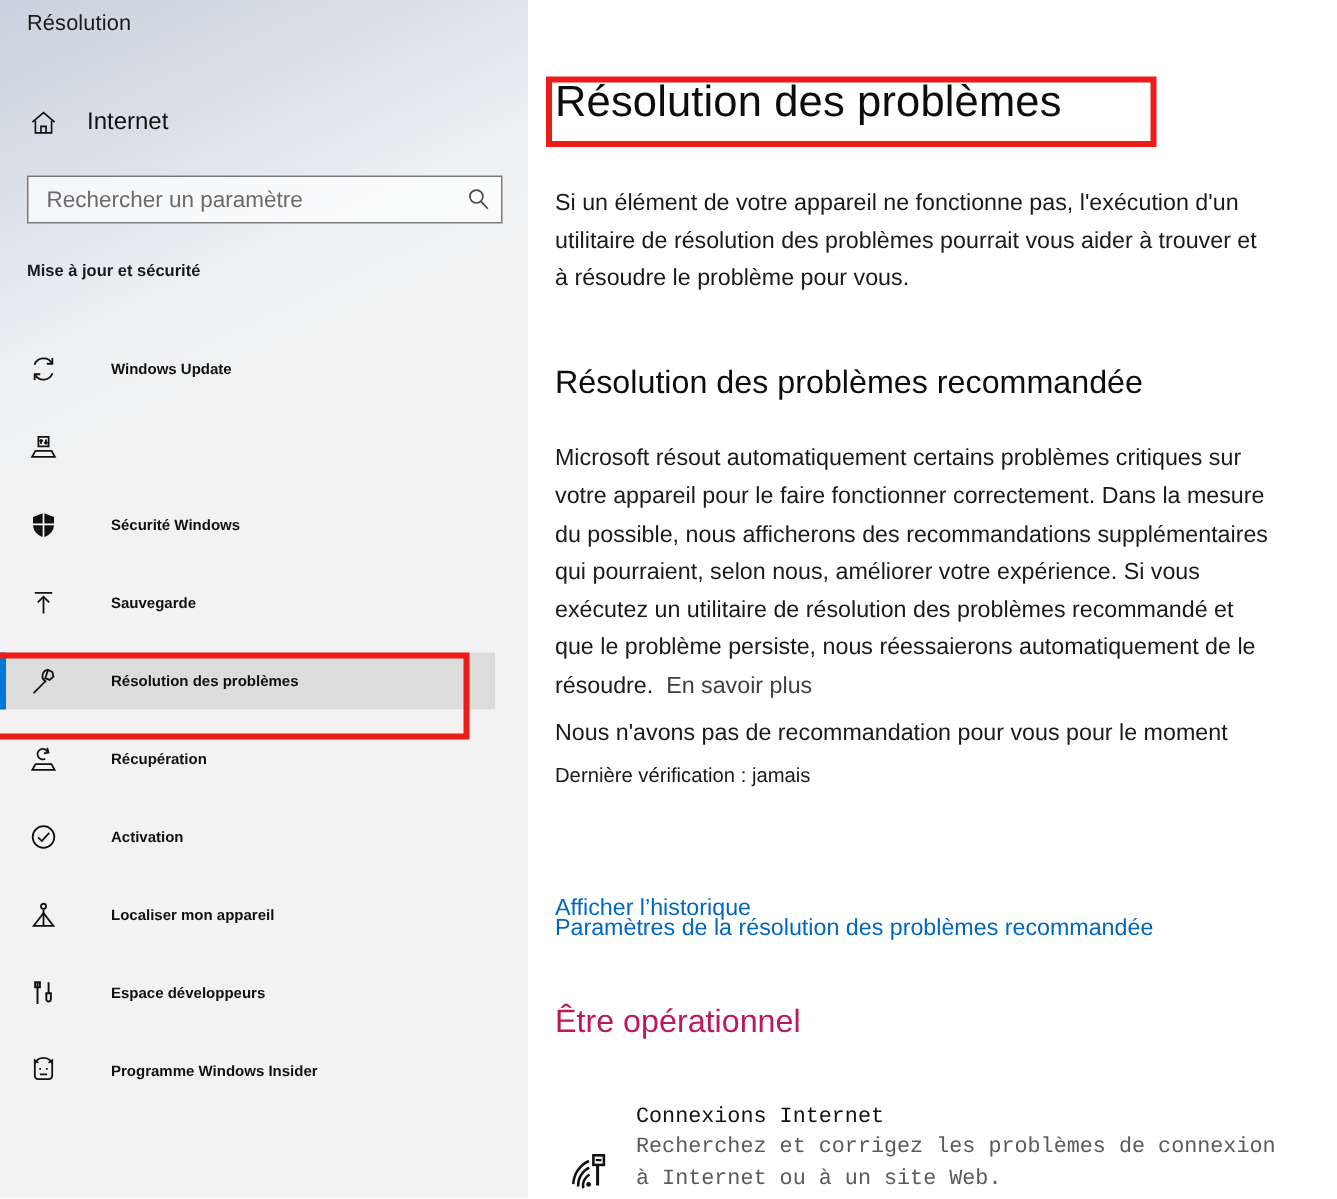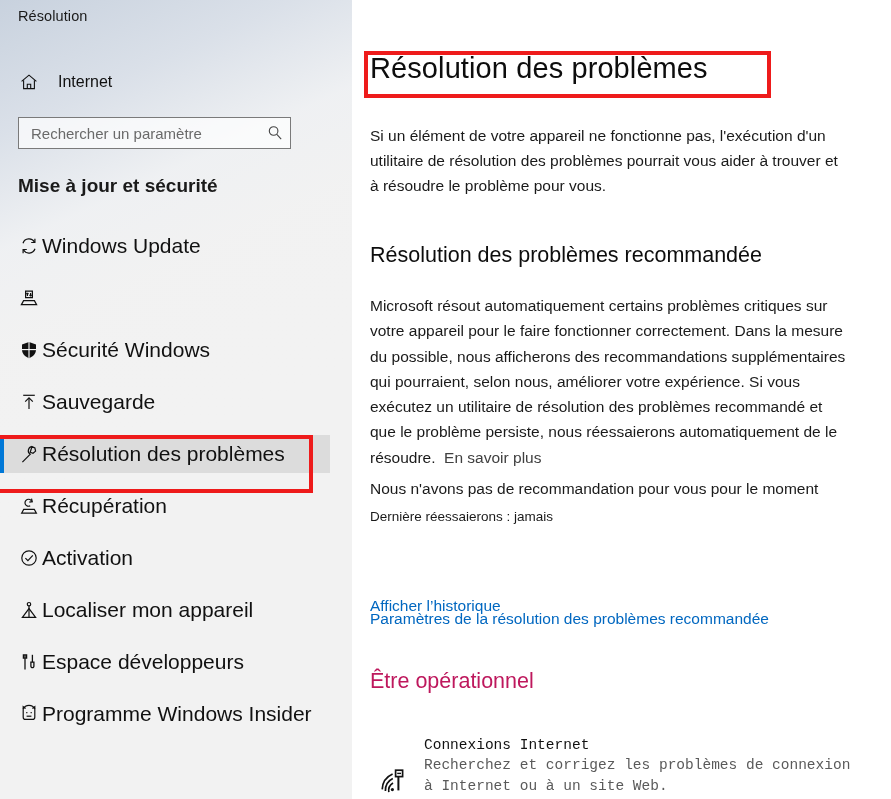--- a/index.html
+++ b/index.html
@@ -69,21 +69,21 @@
   .home-label {
     margin-left: 16px;
     font-size: 16px;
     color: #111;
   }
 
   .search-wrap {
     position: absolute;
     left: 18px;
     top: 117px;
-    width: 273px;
+    width: 317px;
     height: 32px;
     background: rgba(255,255,255,0.70);
     border: 1px solid #7a7a7a;
     box-sizing: border-box;
     display: flex;
     align-items: center;
   }
   .search-input {
     flex: 1 1 auto;
     border: none;
@@ -101,21 +101,21 @@
     display: flex;
     align-items: center;
     justify-content: center;
     color: #444;
   }
 
   .group-title {
     position: absolute;
     left: 18px;
     top: 175px;
-    font-size: 19px;
+    font-size: 11px;
     font-weight: bold;
     color: #1a1a1a;
   }
 
   .nav {
     position: absolute;
     left: 0;
     top: 227px;
     width: 352px;
   }
@@ -143,24 +143,25 @@
   .nav-ico {
     width: 26px;
     margin-left: 16px;
     display: flex;
     align-items: center;
     justify-content: center;
     color: #111;
     flex: 0 0 26px;
   }
   .nav-label {
-    margin-left: 0;
-    font-size: 21px;
+    margin-left: 32px;
+    font-size: 10px;
     color: #111;
     white-space: nowrap;
+    font-weight: bold;
   }
 
   
   .main {
     position: relative;
     flex: 1 1 auto;
     height: 799px;
     background: #ffffff;
     overflow: hidden;
   }
@@ -447,21 +448,21 @@
 
     <div class="section-head">Résolution des problèmes recommandée</div>
 
     <div class="body-para">
       <span>Microsoft résout automatiquement certains problèmes critiques sur votre appareil pour le faire fonctionner correctement. Dans la mesure du possible, nous afficherons des recommandations supplémentaires qui pourraient, selon nous, améliorer votre expérience. Si vous exécutez un utilitaire de résolution des problèmes recommandé et que le problème persiste, nous réessaierons automatiquement de le résoudre.</span>
       <span>&nbsp;</span><a class="inline-link">En savoir plus</a>
     </div>
 
     <div class="status-main">Nous n'avons pas de recommandation pour vous pour le moment</div>
 
-    <div class="status-sub">Dernière réessaierons : jamais</div>
+    <div class="status-sub">Dernière vérification : jamais</div>
 
     <a class="link-block link-history">Afficher l’historique</a>
 
     <a class="link-block link-settings">Paramètres de la résolution des problèmes recommandée</a>
 
     <div class="section-head2">Être opérationnel</div>
 
     <div class="ts-item">
       <span class="ts-ico">
         <svg width="30" height="30" viewBox="0 0 30 30" fill="none" stroke="currentColor" stroke-width="1.7">

